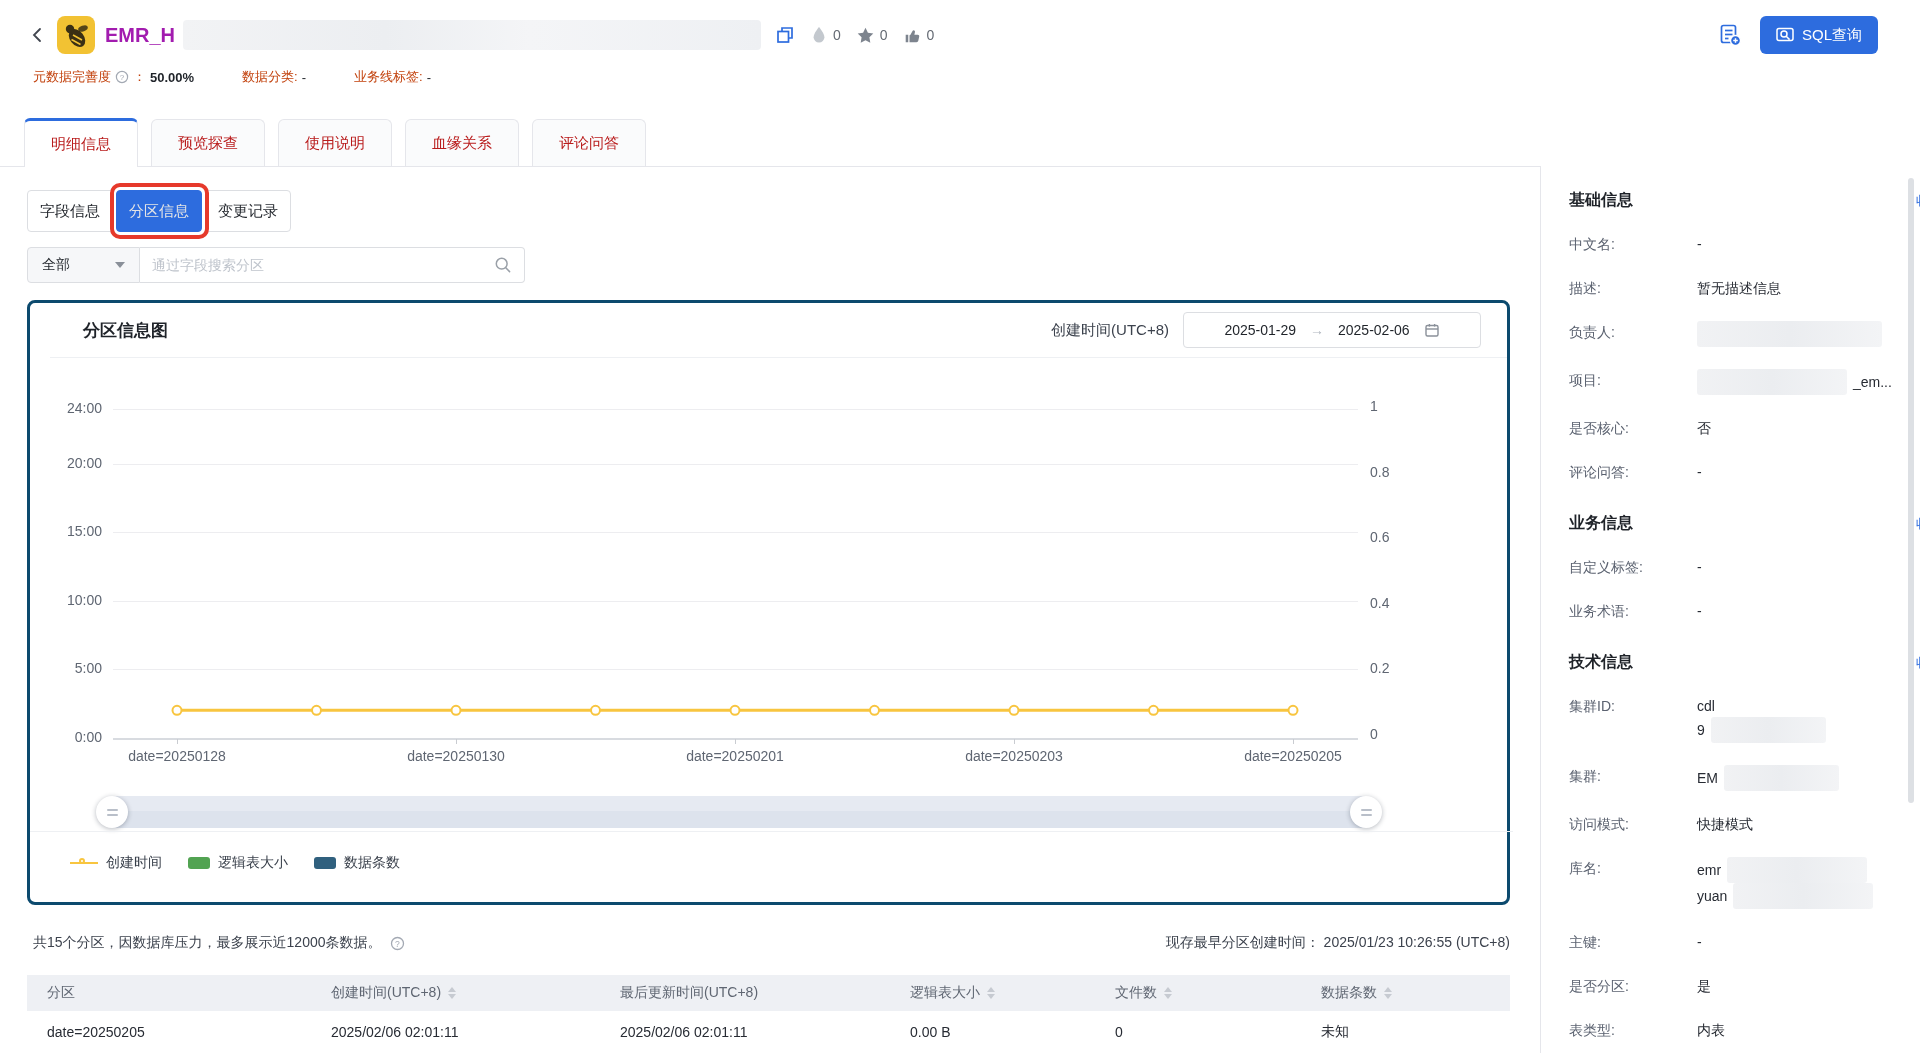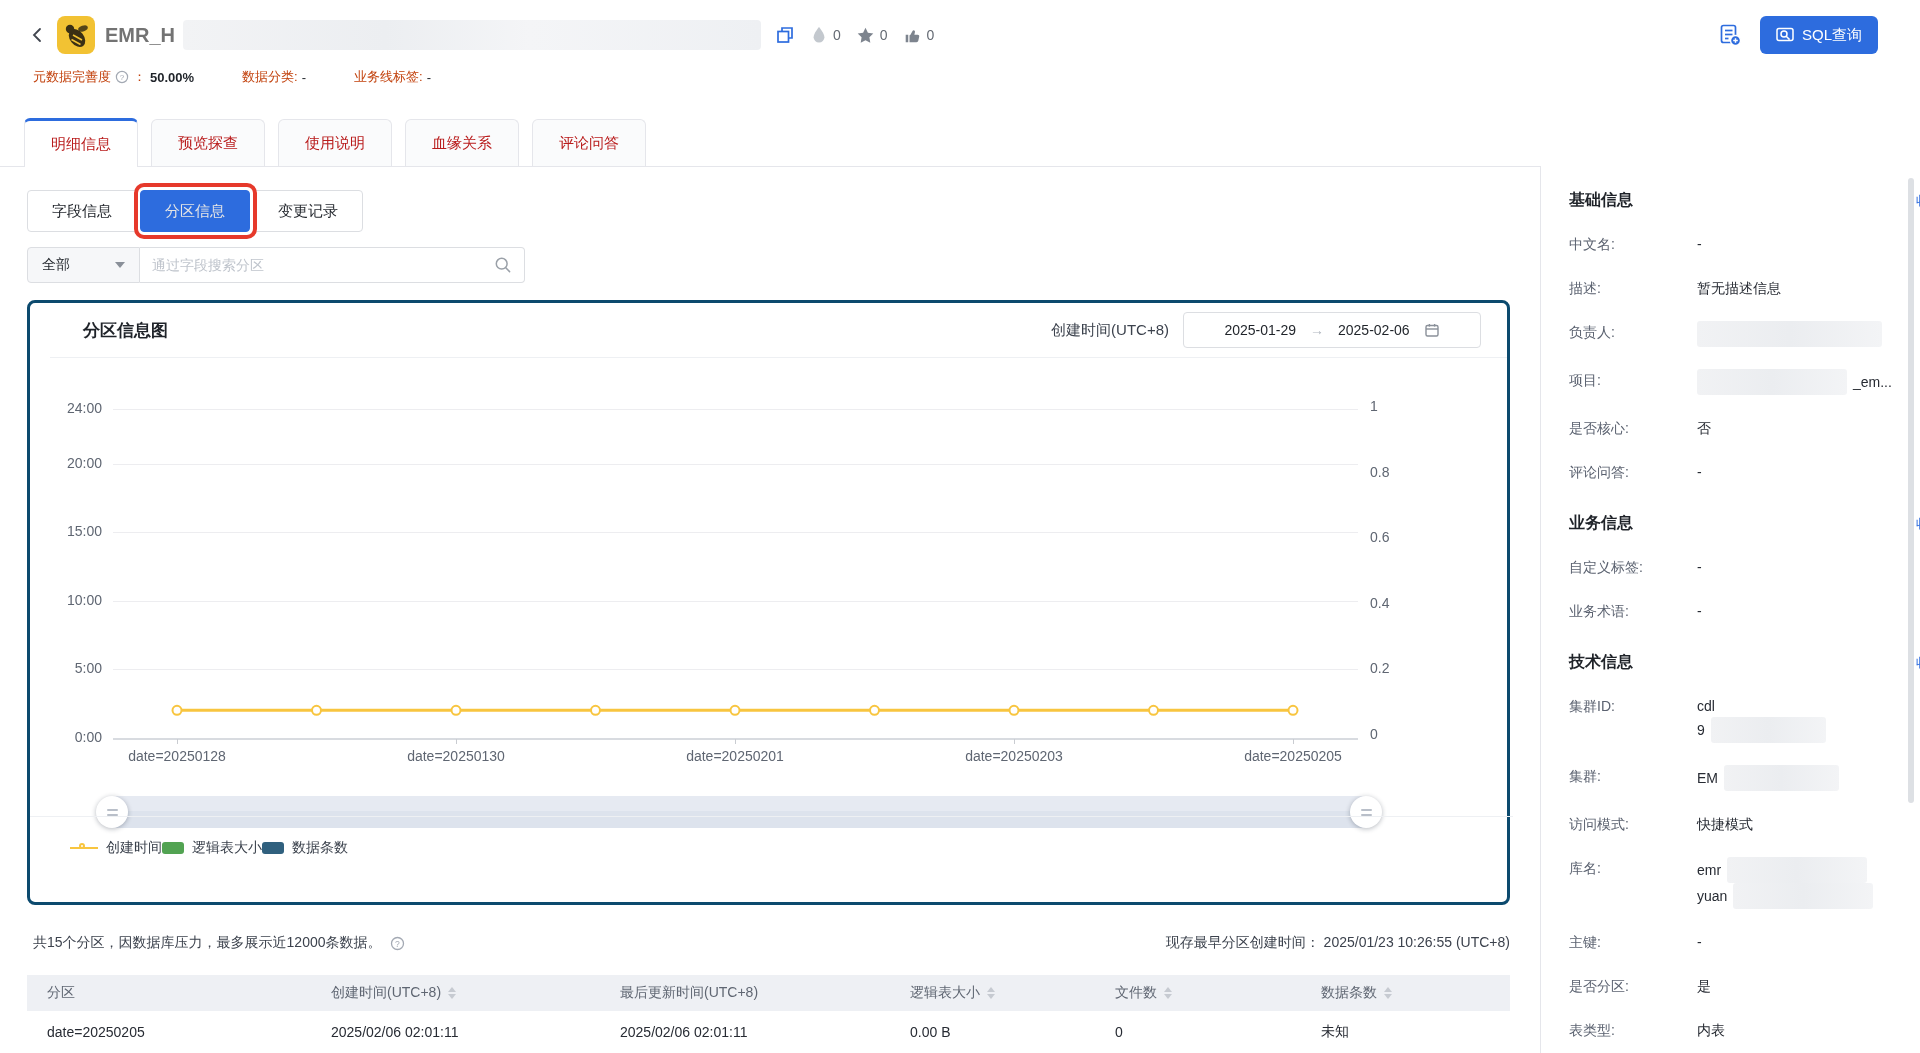--- a/index.html
+++ b/index.html
@@ -3,21 +3,21 @@
 <meta charset="utf-8">
 <style>
   * { margin:0; padding:0; box-sizing:border-box; }
   html,body { width:1920px; height:1053px; overflow:hidden; background:#fff;
     font-family:"Liberation Sans","DejaVu Sans",sans-serif; color:#1f2329; font-size:14px; }
 
   
   .title-row { position:absolute; left:27px; top:12px; right:42px; height:46px; display:flex; align-items:center; }
   .back-btn { width:22px; height:22px; display:flex; align-items:center; justify-content:center; cursor:pointer; }
   .hive-ic { width:38px; height:38px; margin:0 10px 0 8px; }
-  .page-title { font-size:20px; font-weight:700; color:#737373; }
+  .page-title { font-size:20px; font-weight:700; color:#a21caf; }
   .redact { background:linear-gradient(90deg,#f2f3f5 0%,#eceef1 35%,#f4f5f7 60%,#eef0f3 100%); border-radius:4px; display:inline-block; }
   .title-redact { width:578px; height:30px; margin-left:8px; }
   .hdr-ic { margin-left:14px; display:flex; align-items:center; }
   .cnt { display:flex; align-items:center; gap:6px; margin-left:16px; color:#646a73; font-size:14px; }
   .hdr-right { margin-left:auto; display:flex; align-items:center; gap:18px; }
   .sql-btn { height:38px; padding:0 16px; background:#2d6cde; color:#fff; border:none; border-radius:6px;
     font-size:15px; font-weight:500; display:flex; align-items:center; gap:8px; cursor:pointer; font-family:inherit; }
   .meta-row { position:absolute; left:33px; top:66px; height:22px; display:flex; align-items:center; gap:48px; font-size:13px; }
   .meta-item { display:flex; align-items:center; gap:4px; }
   .meta-lab { color:#c2410c; }
@@ -26,21 +26,21 @@
 
   
   .tabbar { position:absolute; left:0; top:118px; width:1540px; height:49px; border-bottom:1px solid #e5e6eb;
     display:flex; align-items:flex-end; padding-left:24px; }
   .tab { height:47px; padding:0 26px; display:flex; align-items:center; font-size:15px; color:#b91c1c;
     background:#fafbfc; border:1px solid #e5e6eb; border-bottom:none; border-radius:6px 6px 0 0; margin-right:13px; cursor:pointer; }
   .tab.active { background:#fff; border-top:3px solid #2d6cde; height:49px; margin-bottom:-1px; font-weight:500; }
 
   
   .subtabs { position:absolute; left:27px; top:190px; height:42px; display:flex; align-items:center; }
-  .subtab { height:42px; padding:0 24px; display:flex; align-items:center; background:#fff; border:1px solid #dcdee2;
+  .subtab { height:42px; padding:0 12px; display:flex; align-items:center; background:#fff; border:1px solid #dcdee2;
     font-size:15px; color:#1f2329; cursor:pointer; margin-left:-1px; }
   .subtab.first { border-radius:4px 0 0 4px; margin-left:0; }
   .subtab.last { border-radius:0 4px 4px 0; }
   .subtab.active { background:#2d6cde; border-color:#2d6cde; color:#e5e5e5; }
   .red-box { position:relative; z-index:2; border:4px solid #e6392b; border-radius:10px; padding:3px; margin:0 -3px; background:transparent; display:inline-flex; }
 
   
   .filter { position:absolute; left:27px; top:247px; height:36px; display:flex; align-items:stretch; }
   .type-select { width:113px; border:1px solid #dcdee2; border-radius:4px 0 0 4px; background:#f6f7f9;
     display:flex; align-items:center; justify-content:space-between; padding:0 14px; cursor:pointer; }
@@ -64,22 +64,22 @@
   .axisline { position:absolute; left:83px; width:1245px; height:2px; background:#d8dbe0; }
   .ylab { position:absolute; left:0; width:72px; text-align:right; font-size:14px; color:#5f6672; }
   .yrlab { position:absolute; left:1340px; width:44px; text-align:left; font-size:14px; color:#5f6672; }
   .xlab { position:absolute; width:170px; text-align:center; font-size:14px; color:#5f6672; top:390px; }
   .xtick { position:absolute; width:1px; height:5px; background:#c9ccd1; top:381px; }
   .dz-slider { position:absolute; left:82px; top:493px; width:1254px; height:32px; border-radius:2px;
     background:linear-gradient(#e6eaf2 0 46%, #dde3ed 46% 100%); cursor:pointer; }
   .dz-handle { position:absolute; top:50%; margin-top:-16px; width:32px; height:32px; border-radius:50%; background:#fff;
     box-shadow:0 1px 5px rgba(15,27,46,.3); display:flex; flex-direction:column; align-items:center; justify-content:center; gap:3px; cursor:ew-resize; }
   .dz-handle span { width:11px; height:2px; background:#b9bfc9; border-radius:1px; }
-  .legend-row { position:absolute; left:0; top:513px; width:1483px; height:62px; border-top:1px solid #eef0f3;
-    display:flex; align-items:center; padding-left:40px; }
+  .legend-row { position:absolute; left:0; top:528px; width:1483px; height:62px; border-top:1px solid #eef0f3;
+    display:flex; align-items:center; padding-left:40px; gap:26px; }
   .legend-item { display:flex; align-items:center; gap:8px; cursor:pointer; color:#383f4a; font-size:14px; }
   .lg-line { position:relative; width:28px; height:10px; }
   .lg-line i { position:absolute; left:0; right:0; top:4px; height:2px; }
   .lg-line b { position:absolute; left:9px; top:0; width:6px; height:6px; border-radius:50%; border:2px solid; background:#fff; }
   .lg-swatch { width:22px; height:12px; border-radius:3px; }
 
   
   .summary-row { position:absolute; left:27px; top:934px; width:1483px; display:flex; align-items:center; font-size:14px; color:#3c424d; }
   .summary-left { display:flex; align-items:center; gap:8px; padding-left:6px; }
   .summary-right { margin-left:auto; }

